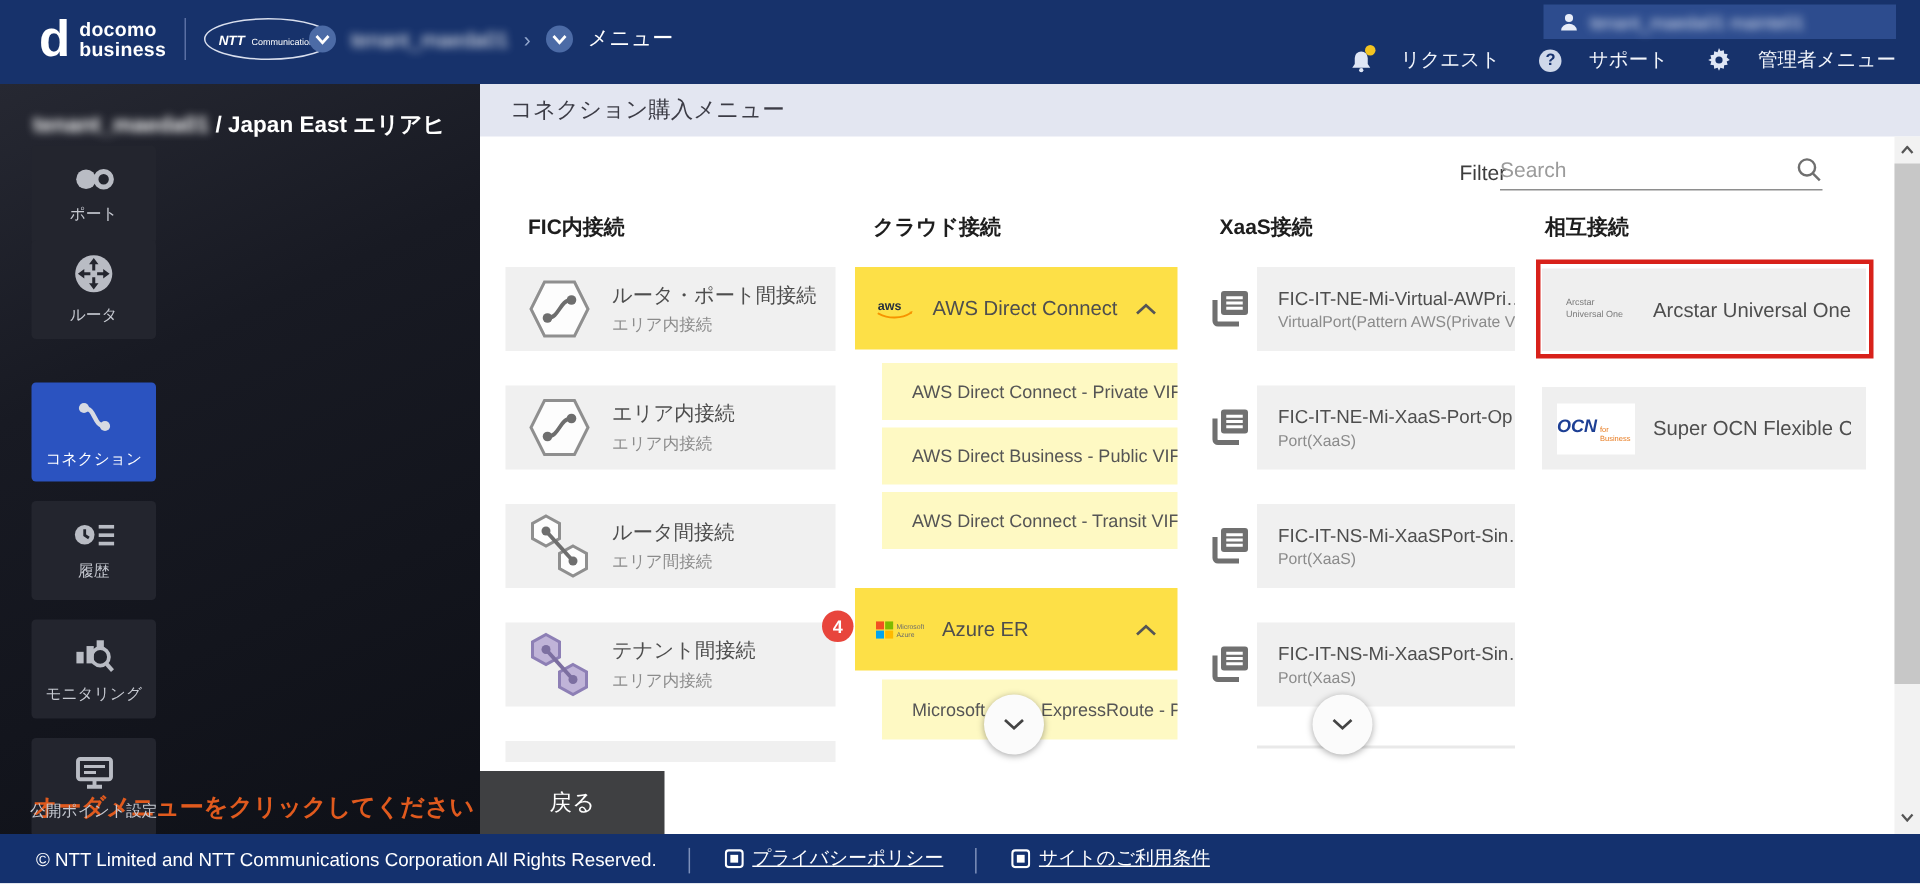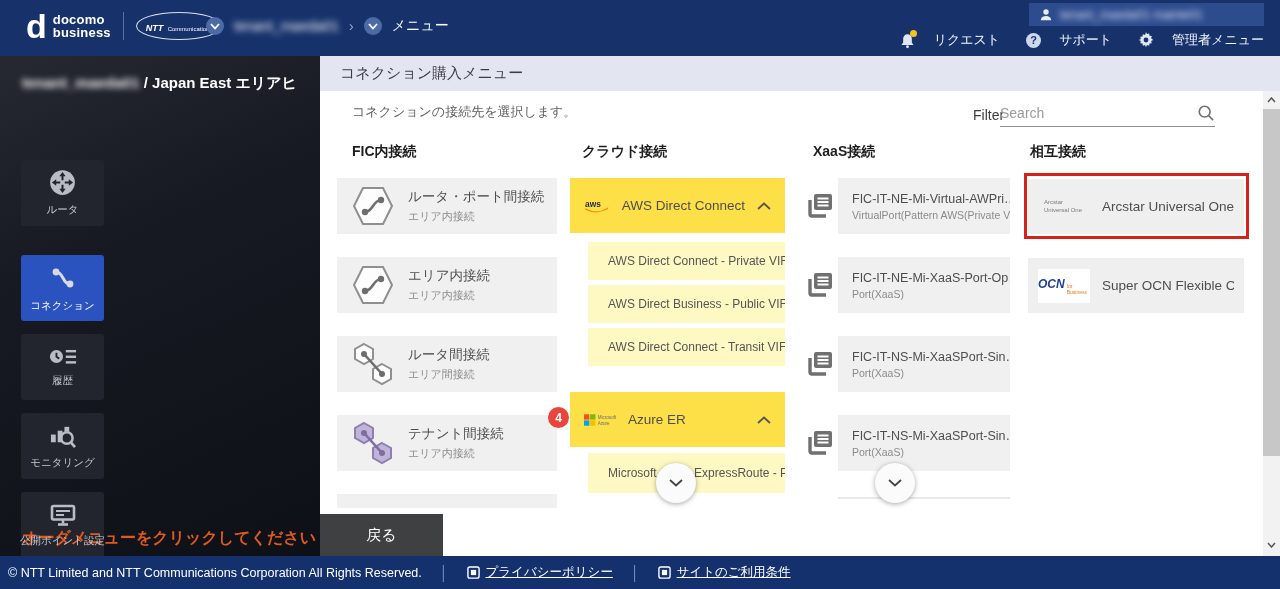--- a/index.html
+++ b/index.html
@@ -94,21 +94,21 @@
   .back-btn { position:absolute; left:0; top:458px; width:123px; height:42px; background:#3f4042; color:#fff;
               font-size:15px; display:flex; align-items:center; justify-content:center; cursor:pointer; }
 
   .scrollbar { position:absolute; left:943px; top:35px; width:17px; height:465px; background:#f2f2f2; }
   .sb-arrow { position:absolute; left:0; width:17px; height:16px; display:flex; align-items:center; justify-content:center; cursor:pointer; }
   .sb-up{top:1px}.sb-down{bottom:3px}
   .sb-thumb { position:absolute; left:0; top:18px; width:17px; height:347px; background:#c7c7c7; cursor:pointer; }
 
   
   #footer { position:absolute; left:0; top:556px; width:1280px; height:33px; background:#14316e; color:#fff;
-            display:flex; align-items:center; font-size:12.5px; padding-left:8px; }
+            display:flex; align-items:center; font-size:12.5px; padding-left:24px; }
   .f-sep { color:#7d90ba; margin:0 18px; font-size:14px; }
   .f-link { display:flex; align-items:center; gap:6px; text-decoration:underline; cursor:pointer; }
 
   .q-circle { width:15px; height:15px; border-radius:50%; background:#cfd8ea; color:#17326e; font-size:11px;
               font-weight:700; display:flex; align-items:center; justify-content:center; }
   .bell-wrap { position:relative; width:16px; height:17px; }
   .bell-dot { position:absolute; right:-1px; top:-2px; width:7px; height:7px; border-radius:50%; background:#f3c421; }
 </style>
 </head>
 <body>
@@ -173,20 +173,27 @@
         <span>管理者メニュー</span>
       </span>
     </div>
   </div>
 
   <div id="sidebar">
     <div class="sb-title">
       <span class="redacted">tenant_maeda01</span><span> / Japan East エリアヒ</span>
     </div>
 
+    <div class="tile t0">
+      <svg width="30" height="19" viewBox="0 0 32 20">
+          <circle cx="10" cy="10" r="7" fill="#b9bcc4"></circle>
+          <circle cx="22.5" cy="10" r="5.5" fill="none" stroke="#b9bcc4" stroke-width="3.6"></circle>
+        </svg>
+      <span class="lbl">ポート</span>
+    </div>
 
     <div class="tile t1">
       <svg width="27" height="27" viewBox="0 0 24 24">
           <circle cx="12" cy="12" r="11" fill="#b9bcc4"></circle>
           <path d="M12 2.6l2.8 3.8h-1.9v3.6h-1.8V6.4H9.2z" fill="#23252e"></path>
           <path d="M12 21.4l2.8-3.8h-1.9V14h-1.8v3.6H9.2z" fill="#23252e"></path>
           <path d="M2.6 12l3.8-2.8v1.9H10v1.8H6.4v1.9z" fill="#23252e"></path>
           <path d="M21.4 12l-3.8-2.8v1.9H14v1.8h3.6v1.9z" fill="#23252e"></path>
         </svg>
       <span class="lbl">ルータ</span>
@@ -234,21 +241,20 @@
       <span class="lbl">公開ポイント設定</span>
     </div>
 
     <div class="hint">オーダメニューをクリックしてください</div>
   </div>
 
   <div id="panel">
     <div class="panel-header">
       <span>コネクション購入メニュー</span>
     </div>
-    <div class="desc">コネクションの接続先を選択します。</div>
     <div class="filter-label">Filter</div>
     <div class="search-box">
       <input type="text" placeholder="Search" style="">
       <svg width="18" height="18" viewBox="0 0 20 20">
           <circle cx="8.5" cy="8.5" r="6" fill="none" stroke="#6f6f6f" stroke-width="1.8"></circle>
           <line x1="13" y1="13" x2="18" y2="18" stroke="#6f6f6f" stroke-width="1.8"></line>
         </svg>
     </div>
 
     <div class="col-header ch-fic">FIC内接続</div>

